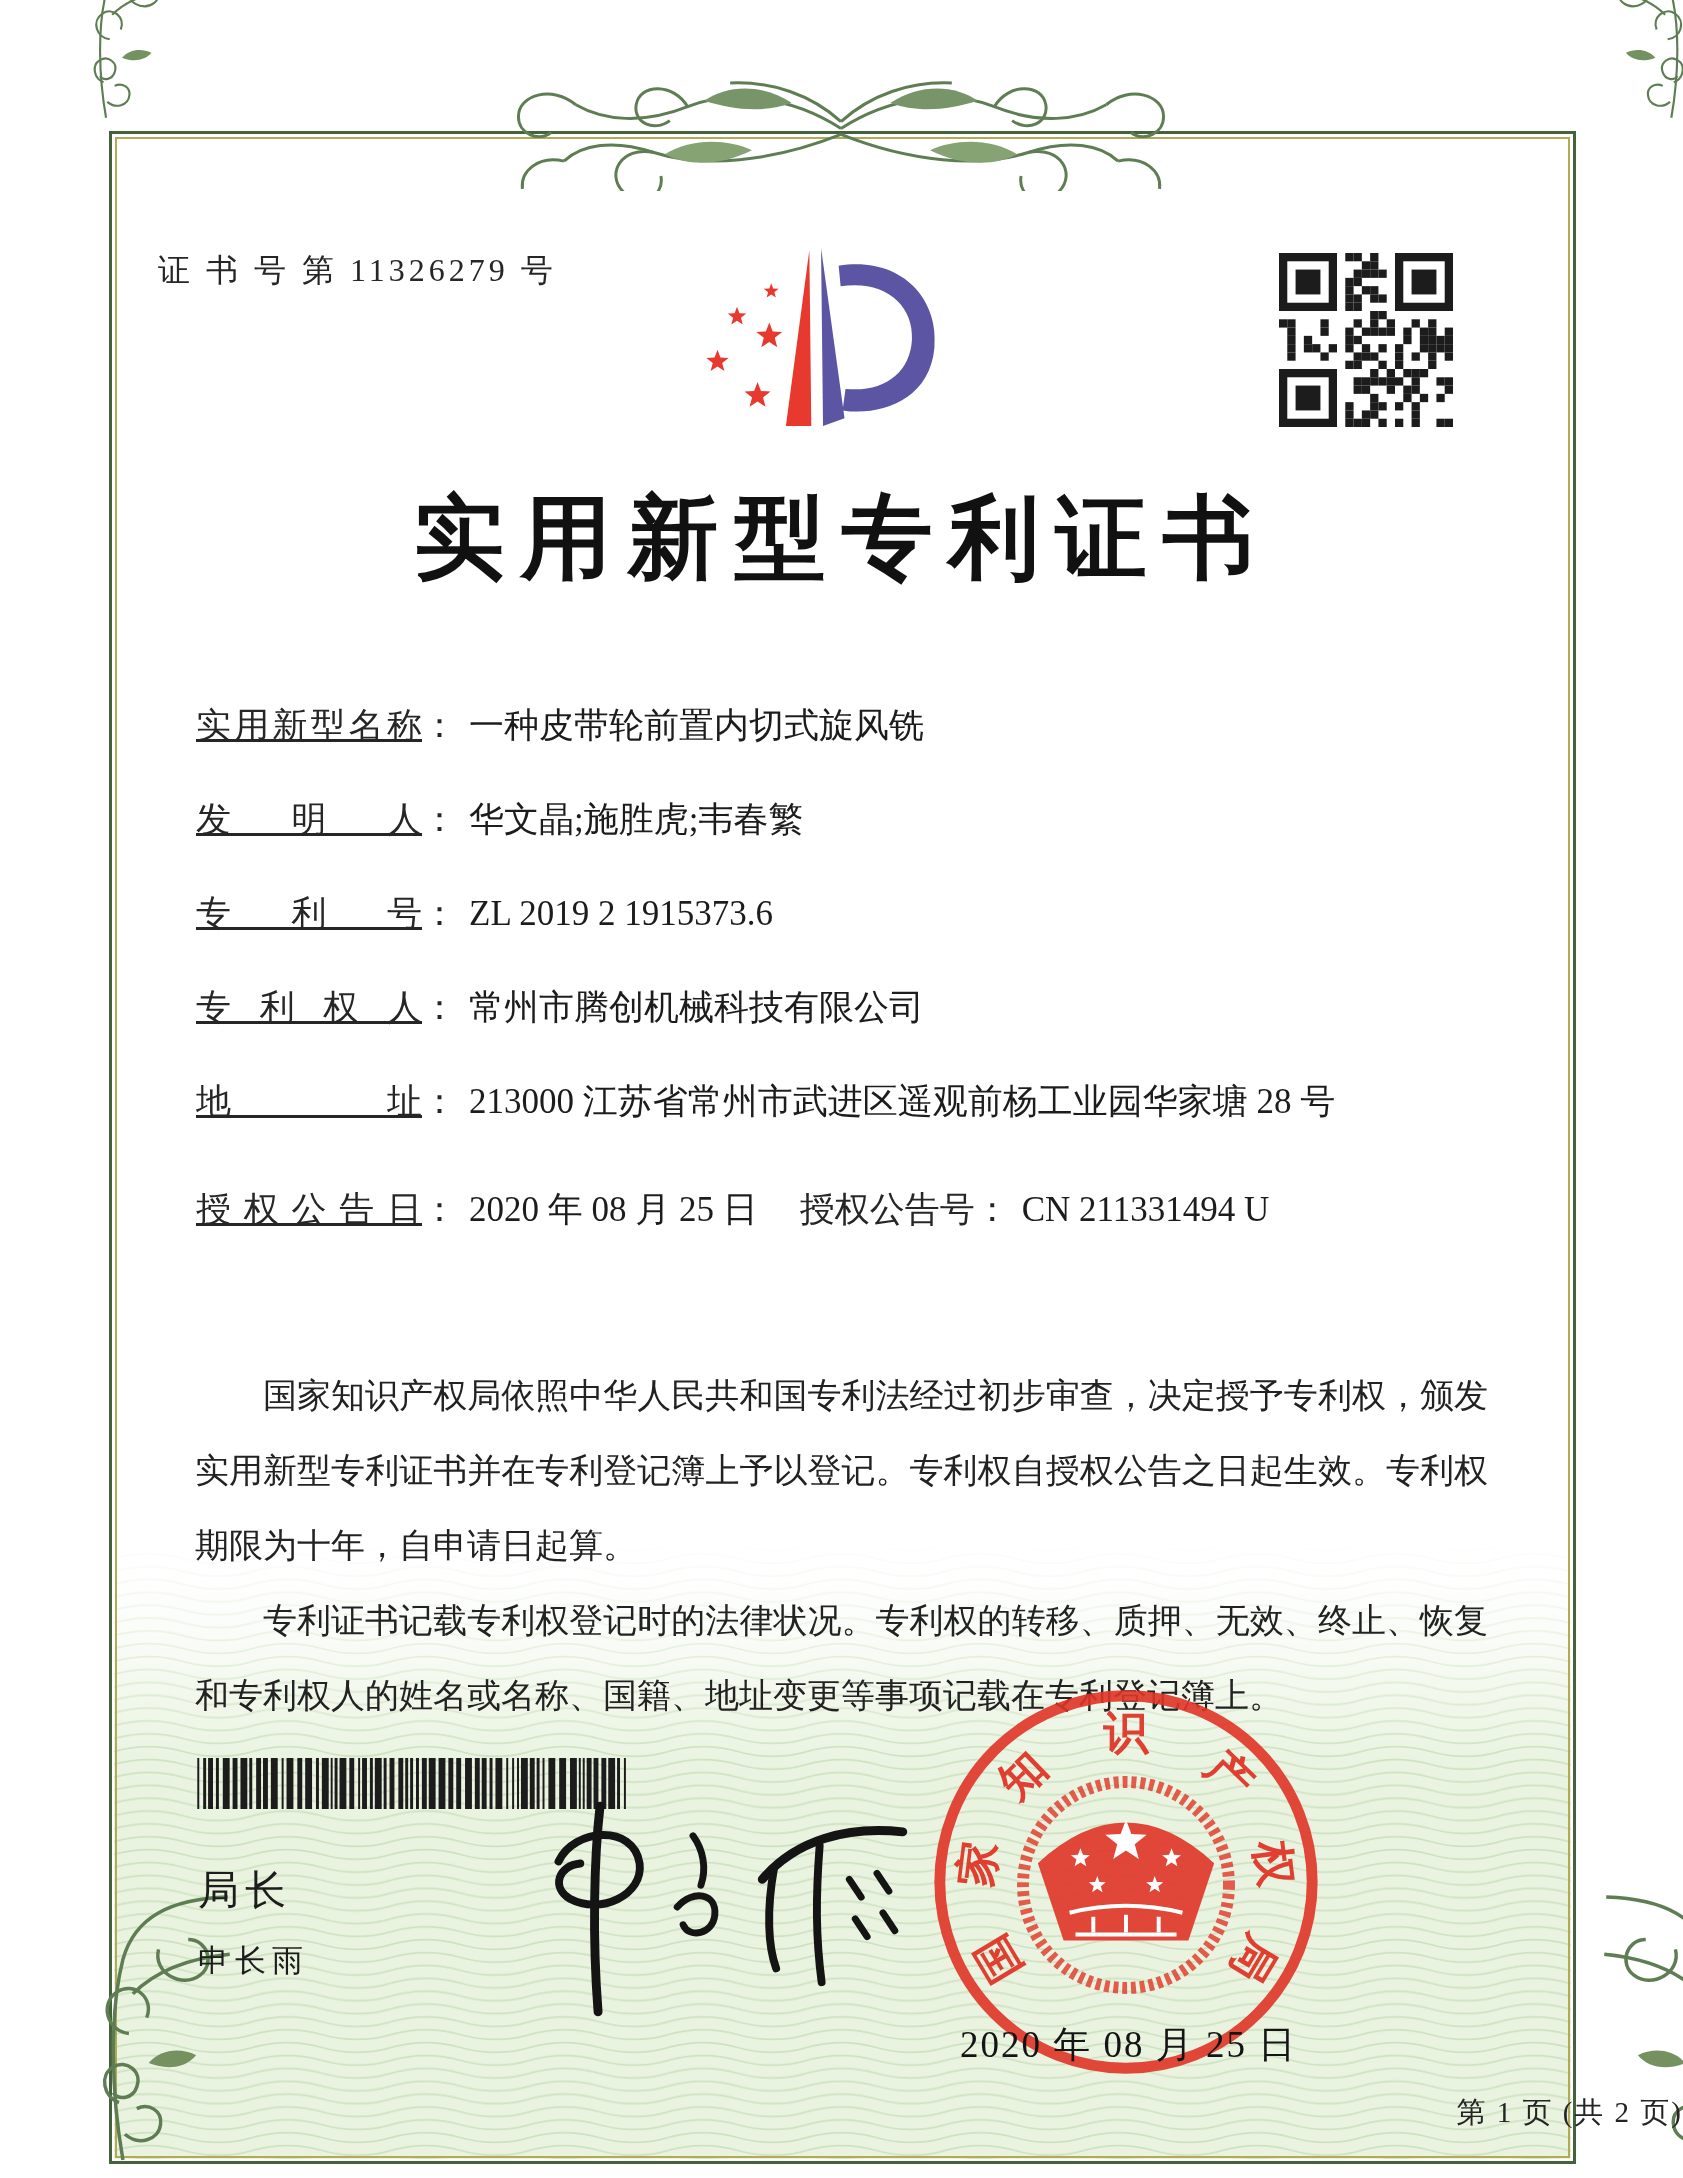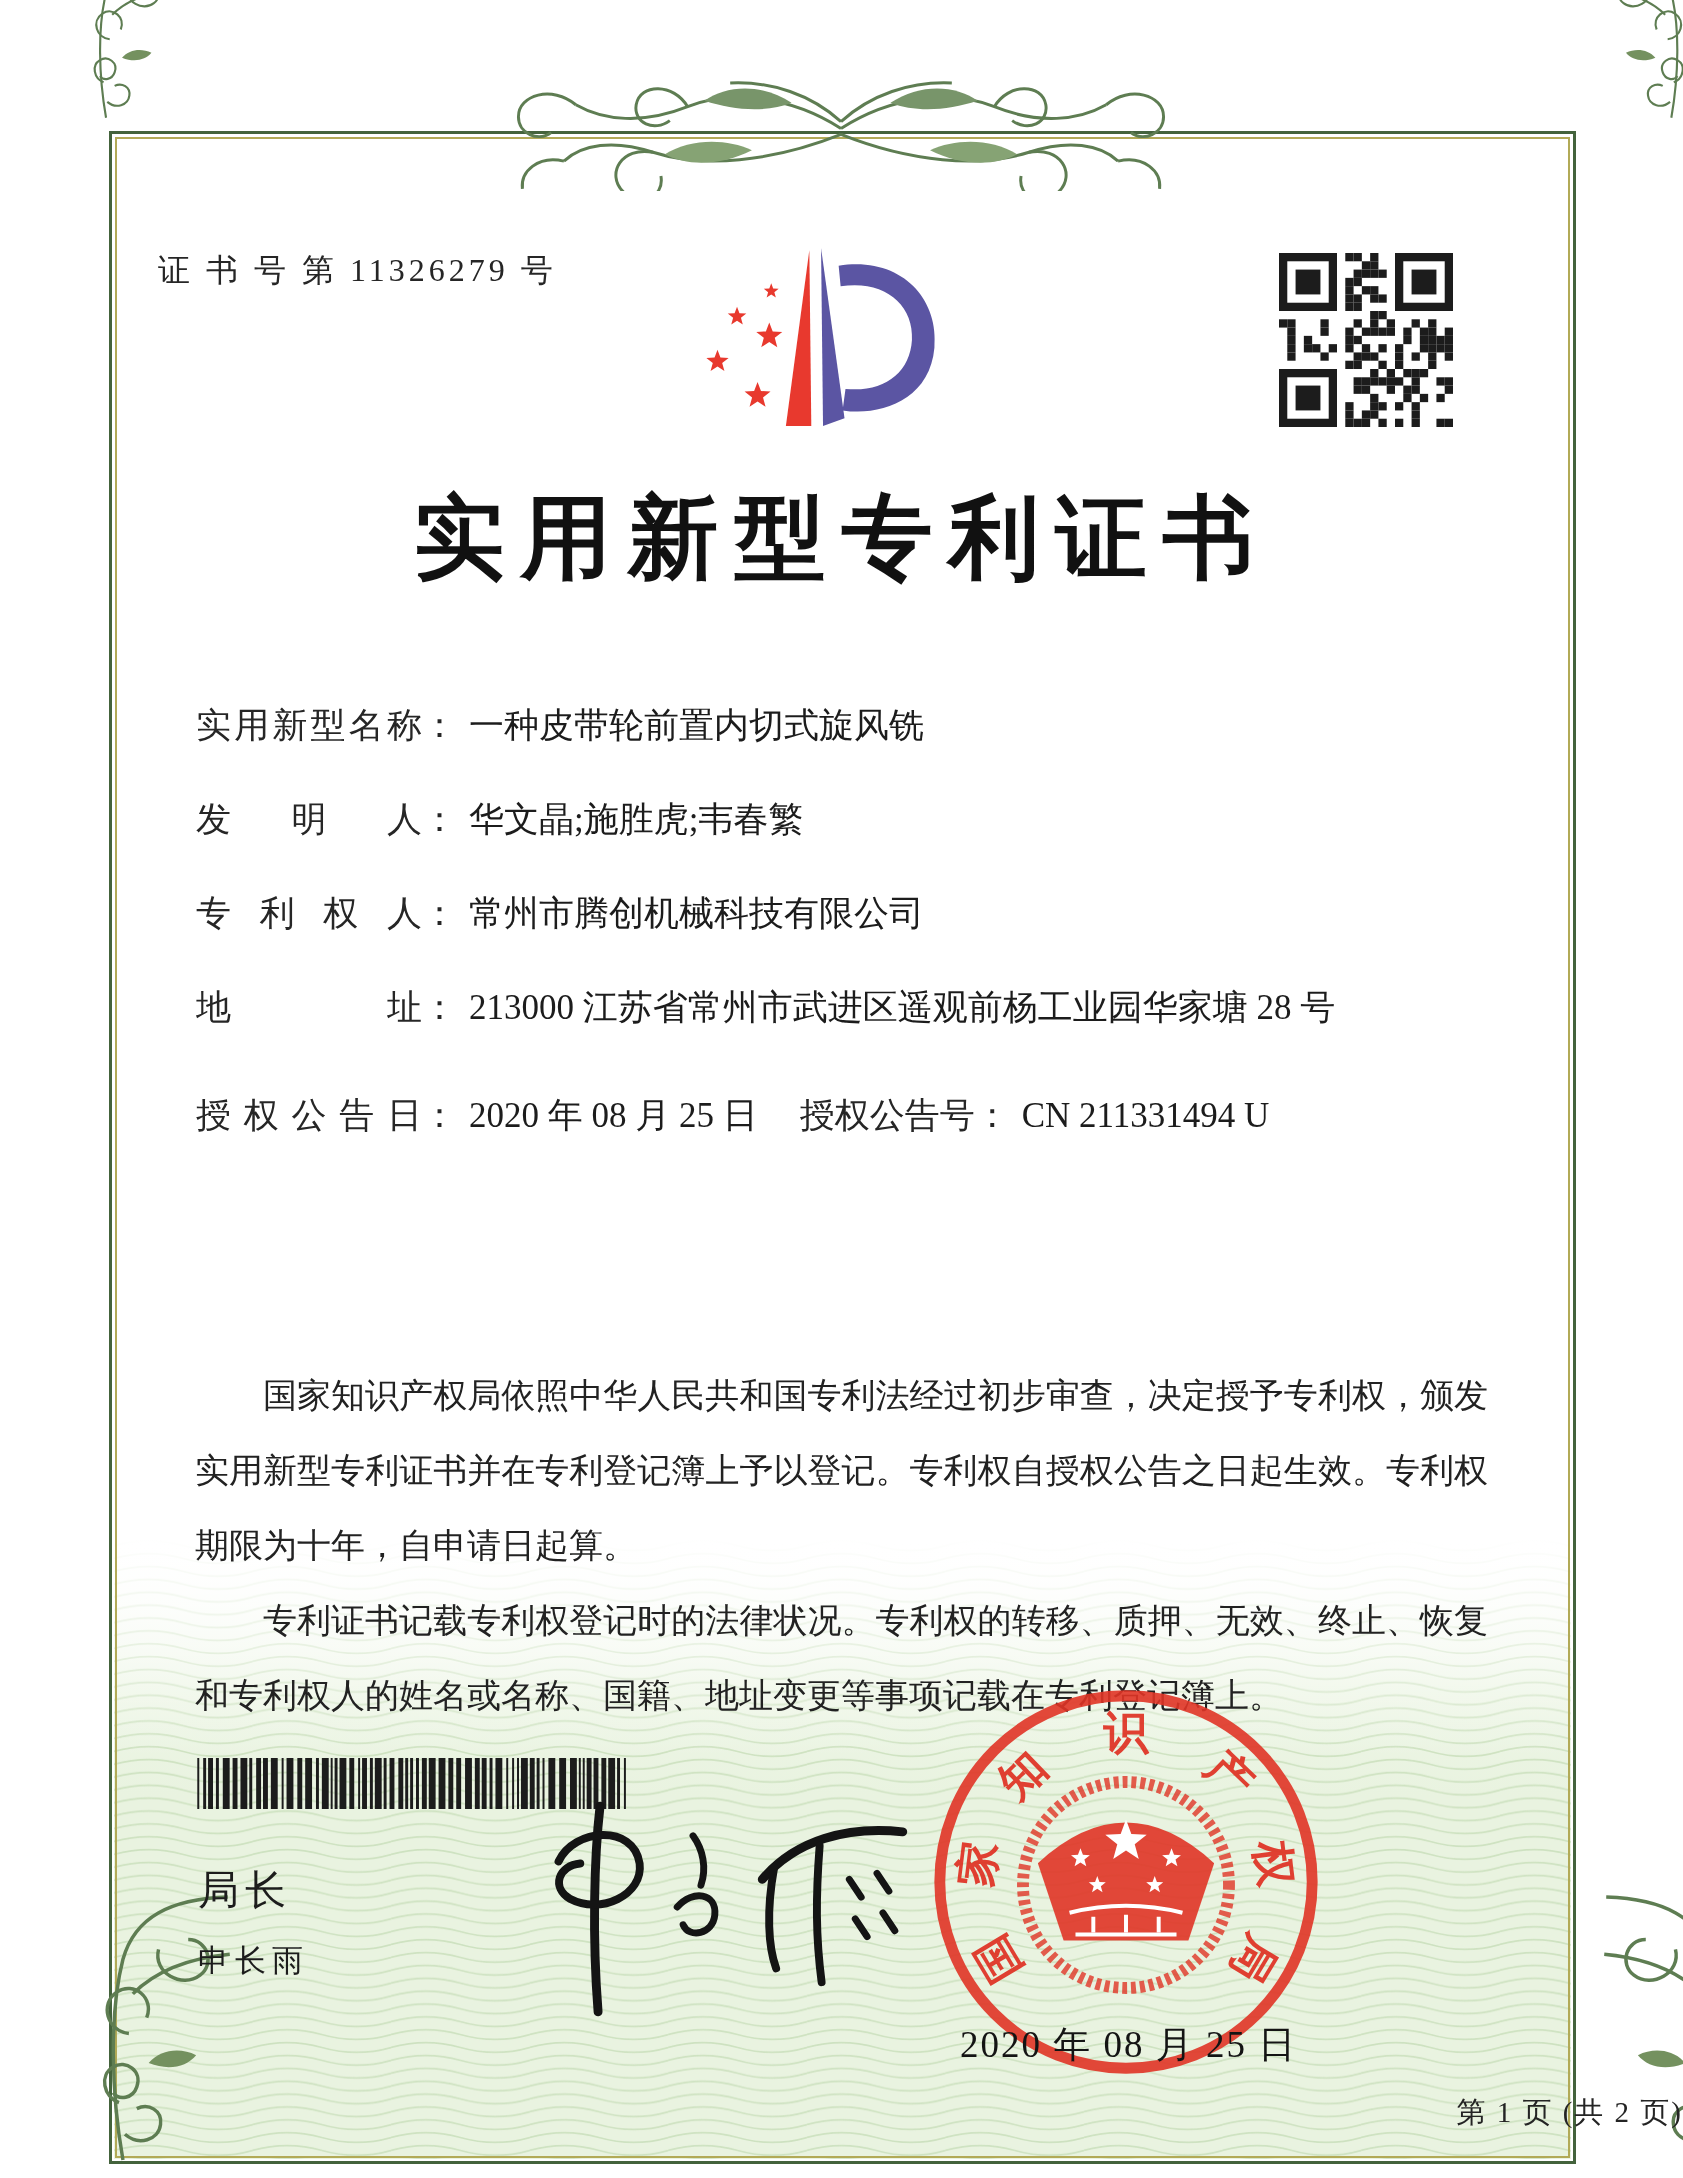--- a/index.html
+++ b/index.html
@@ -55,21 +55,21 @@
     position:absolute; left:0; right:0; top:477px; text-align:center;
     font-size:91px; font-weight:900; letter-spacing:16px; color:#111;
     z-index:5;
   }
 
   
   .fields { position:absolute; left:196px; right:183px; top:701px; z-index:5; font-size:35px; }
   .frow { height:94px; line-height:50px; white-space:nowrap; }
   .flabel {
     display:inline-block; width:226px;
-    text-align:justify; text-align-last:justify; color:#262626;
+    text-align:justify; text-align-last:justify; color:#262626;text-decoration:underline;
   }
   .fcolon { display:inline-block; color:#262626; }
   .fvalue { display:inline-block; margin-left:12px; color:#1c1c1c; }
   .grant-row { margin-top:14px; display:flex; }
   .grant-b { white-space:nowrap; }
   .grant-b + .grant-b { margin-left:42px;text-align:right; }
   .grant-b .flabel2 { color:#262626; }
 
   
   .paras {
@@ -306,20 +306,23 @@
 <div class="title">实用新型专利证书</div>
 
 <div class="fields">
   <div class="frow">
     <span class="flabel">实用新型名称</span><span class="fcolon">：</span><span class="fvalue">一种皮带轮前置内切式旋风铣</span>
   </div>
   <div class="frow">
     <span class="flabel">发明人</span><span class="fcolon">：</span><span class="fvalue">华文晶;施胜虎;韦春繁</span>
   </div>
   <div class="frow">
+    <span class="flabel">专利号</span><span class="fcolon">：</span><span class="fvalue">ZL 2019 2 1915373.6</span>
+  </div>
+  <div class="frow">
     <span class="flabel">专利权人</span><span class="fcolon">：</span><span class="fvalue">常州市腾创机械科技有限公司</span>
   </div>
   <div class="frow">
     <span class="flabel">地址</span><span class="fcolon">：</span><span class="fvalue">213000 江苏省常州市武进区遥观前杨工业园华家塘 28 号</span>
   </div>
   <div class="frow grant-row">
     <span class="grant-b"><span class="flabel">授权公告日</span><span class="fcolon">：</span><span class="fvalue">2020 年 08 月 25 日</span></span>
     <span class="grant-b"><span class="flabel2">授权公告号</span><span class="fcolon">：</span><span class="fvalue">CN 211331494 U</span></span>
   </div>
 </div>

